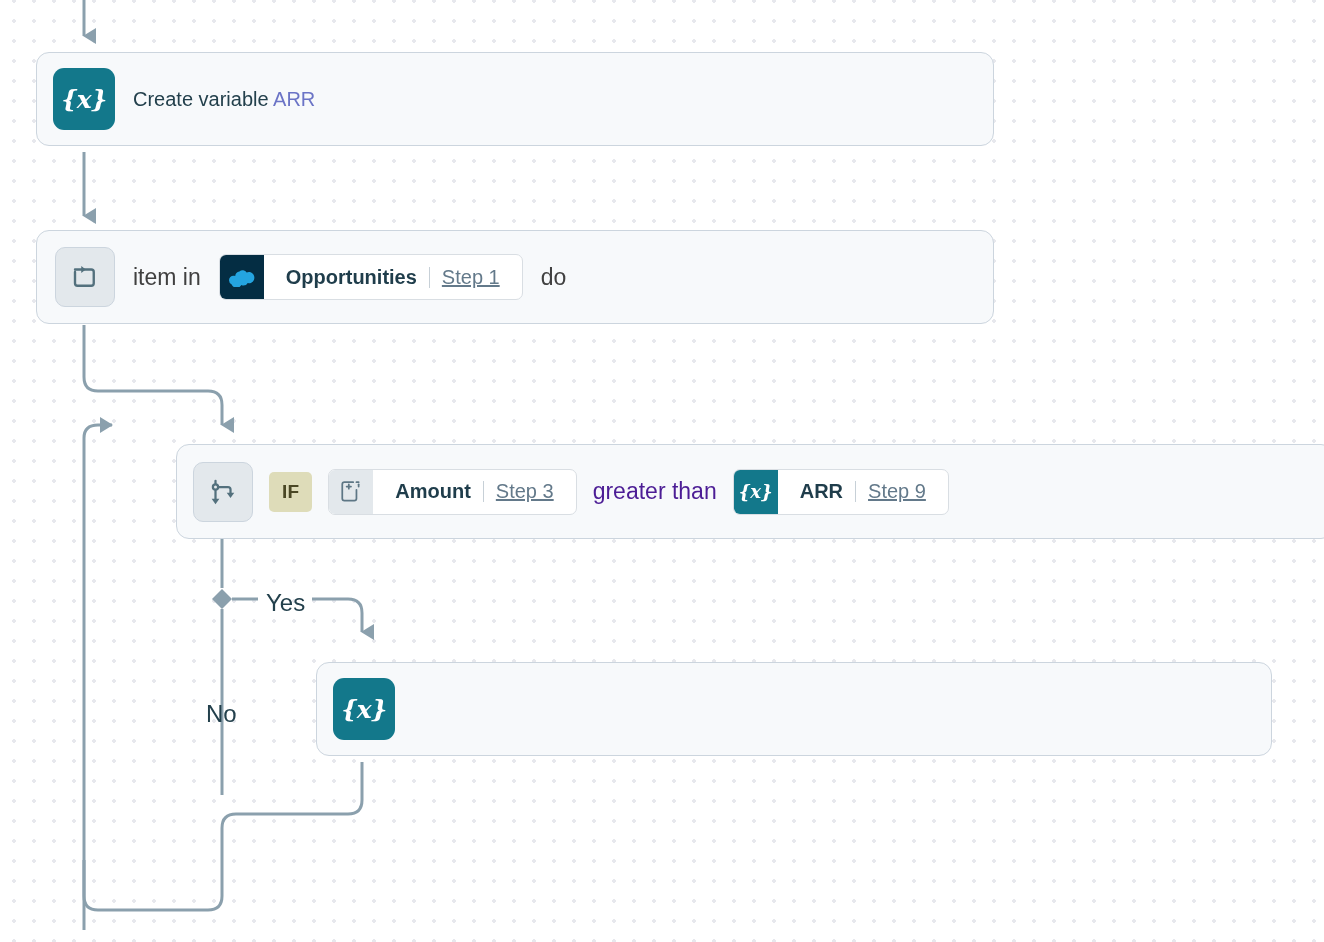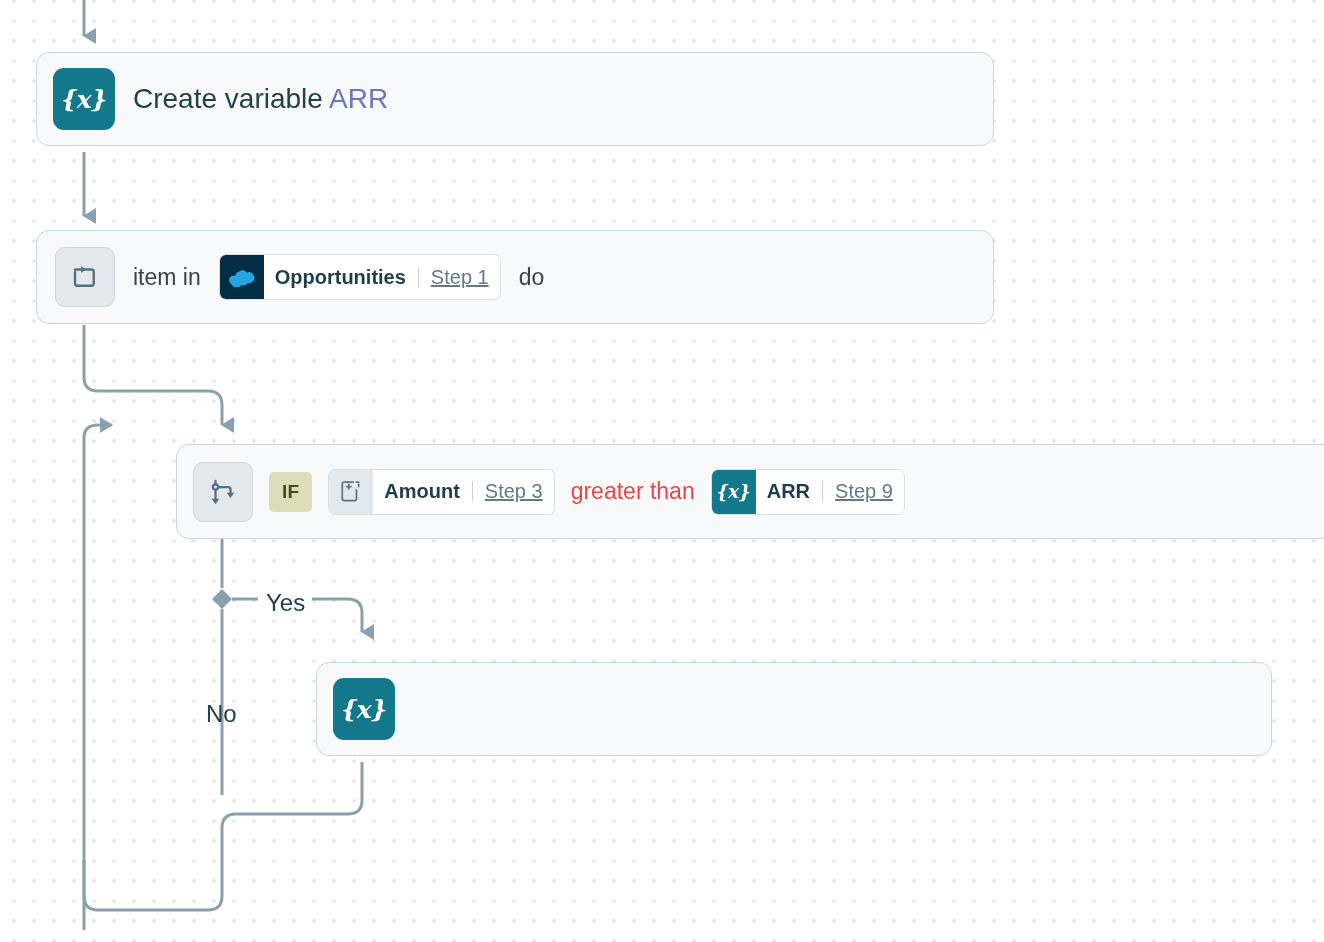--- a/index.html
+++ b/index.html
@@ -71,21 +71,21 @@
     height: 58px;
     border-radius: 10px;
     background: #e3e8ec;
     border: 1.6px solid #ccd5de;
     display: flex;
     align-items: center;
     justify-content: center;
   }
 
   .node-text {
-    font-size: 28px;
+    font-size: 20px;
     color: #23404c;
     white-space: nowrap;
   }
   .var-name {
     color: #6b74c6;
   }
 
   
   .badge-kw {
     flex: 0 0 auto;
@@ -100,21 +100,21 @@
   }
 
   .plain-word {
     font-size: 23px;
     color: #404040;
     white-space: nowrap;
   }
 
   .op-word {
     font-size: 23px;
-    color: #ef4444;
+    color: #4c1d95;
     white-space: nowrap;
   }
 
   
   .pill {
     flex: 0 0 auto;
     display: flex;
     align-items: stretch;
     border: 1.5px solid #d9dee3;
     border-radius: 7px;
@@ -130,21 +130,21 @@
     justify-content: center;
   }
   .pill-icon.sf   { background: #042d43; }
   .pill-icon.teal { background: #13788b; color:#fff;
                     font-family:"DejaVu Serif",serif; font-style:italic;
                     font-weight:700; font-size:18px; }
   .pill-icon.soft { background: #e3e8ec; }
   .pill-body {
     display: flex;
     align-items: center;
-    padding: 0 11px;
+    padding: 0 22px;
     gap: 12px;
     white-space: nowrap;
   }
   .pill-label {
     font-size: 20px;
     font-weight: 700;
     color: #1f3d4b;
   }
   .pill-sep {
     width: 1px;

